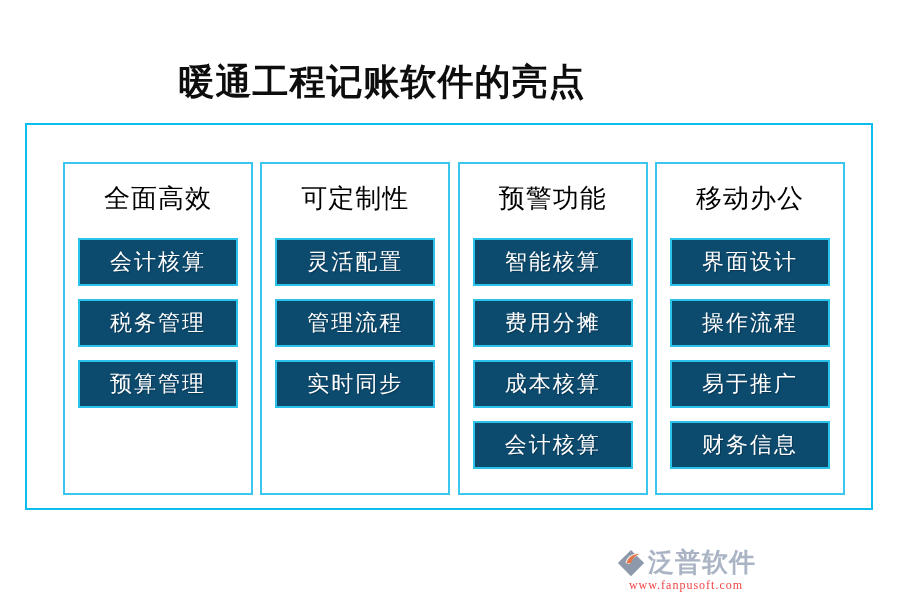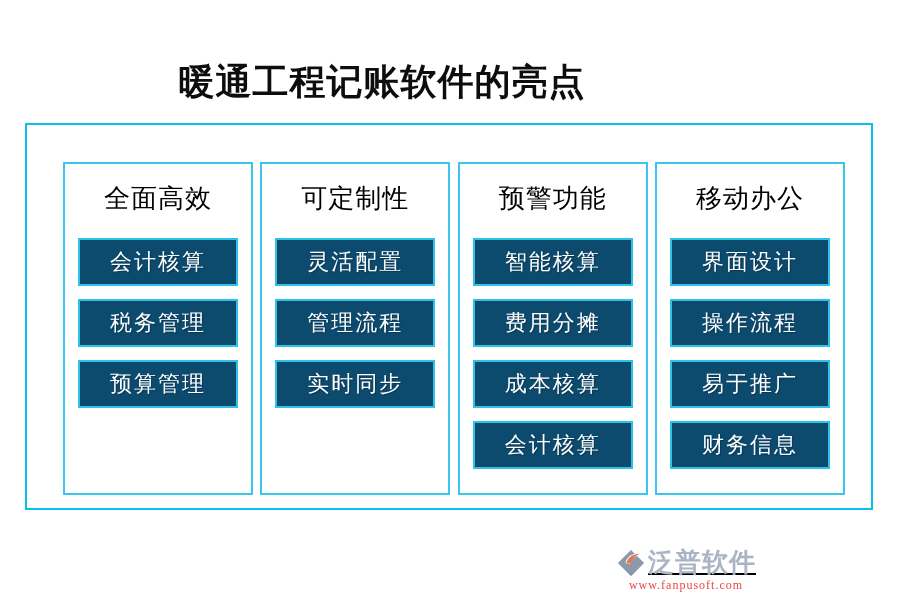--- a/index.html
+++ b/index.html
@@ -83,21 +83,20 @@
     position: absolute;
     right: 8px;
     bottom: 7px;
     text-align: center;
   }
 
   .brand-row {
     display: flex;
     align-items: center;
     justify-content: center;
-    text-decoration: underline;
   }
 
   .brand-logo {
     width: 30px;
     height: 30px;
     margin-right: 2px;
   }
 
   .brand-name {
     font-size: 26px;

